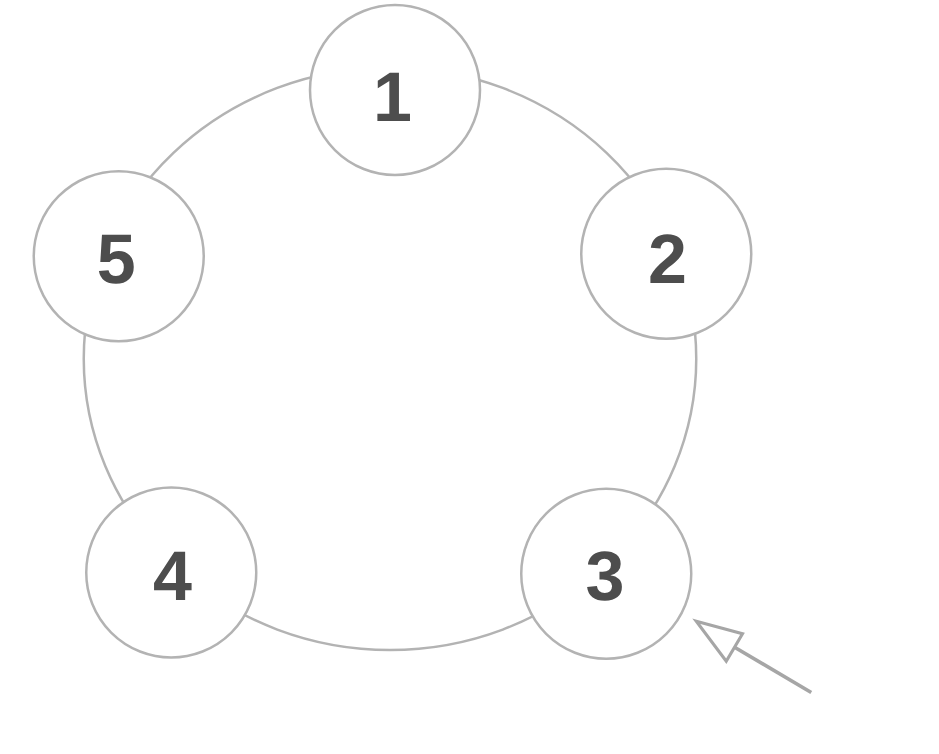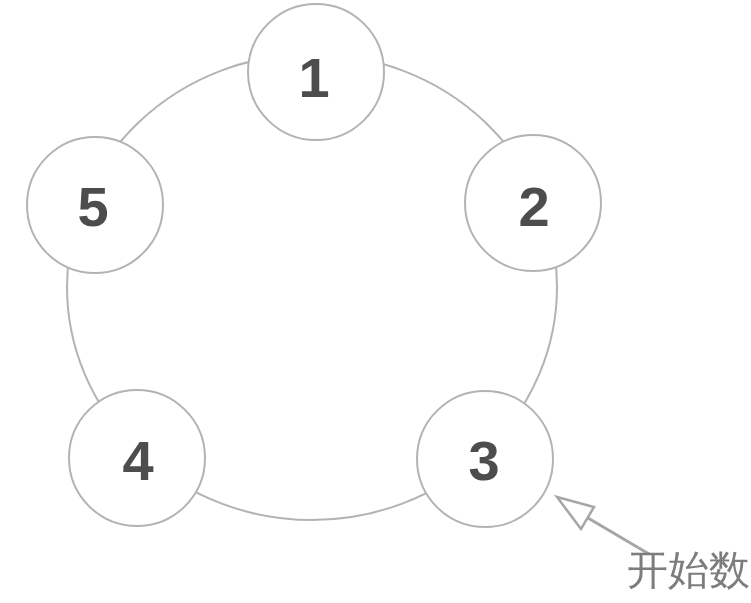--- a/index.html
+++ b/index.html
@@ -89,15 +89,14 @@
       <polygon class="arrow-head" points="557,497 594,507 581,529"></polygon>
     </g>
   </svg>
 
   <div class="node-label" style="left:314px; top:78px;">1</div>
   <div class="node-label" style="left:534px; top:207px;">2</div>
   <div class="node-label" style="left:484px; top:461px;">3</div>
   <div class="node-label" style="left:138px; top:461px;">4</div>
   <div class="node-label" style="left:93px; top:207px;">5</div>
 
-  <div class="annotation">开始数</div>
 
 </div>
 
 </body></html>

